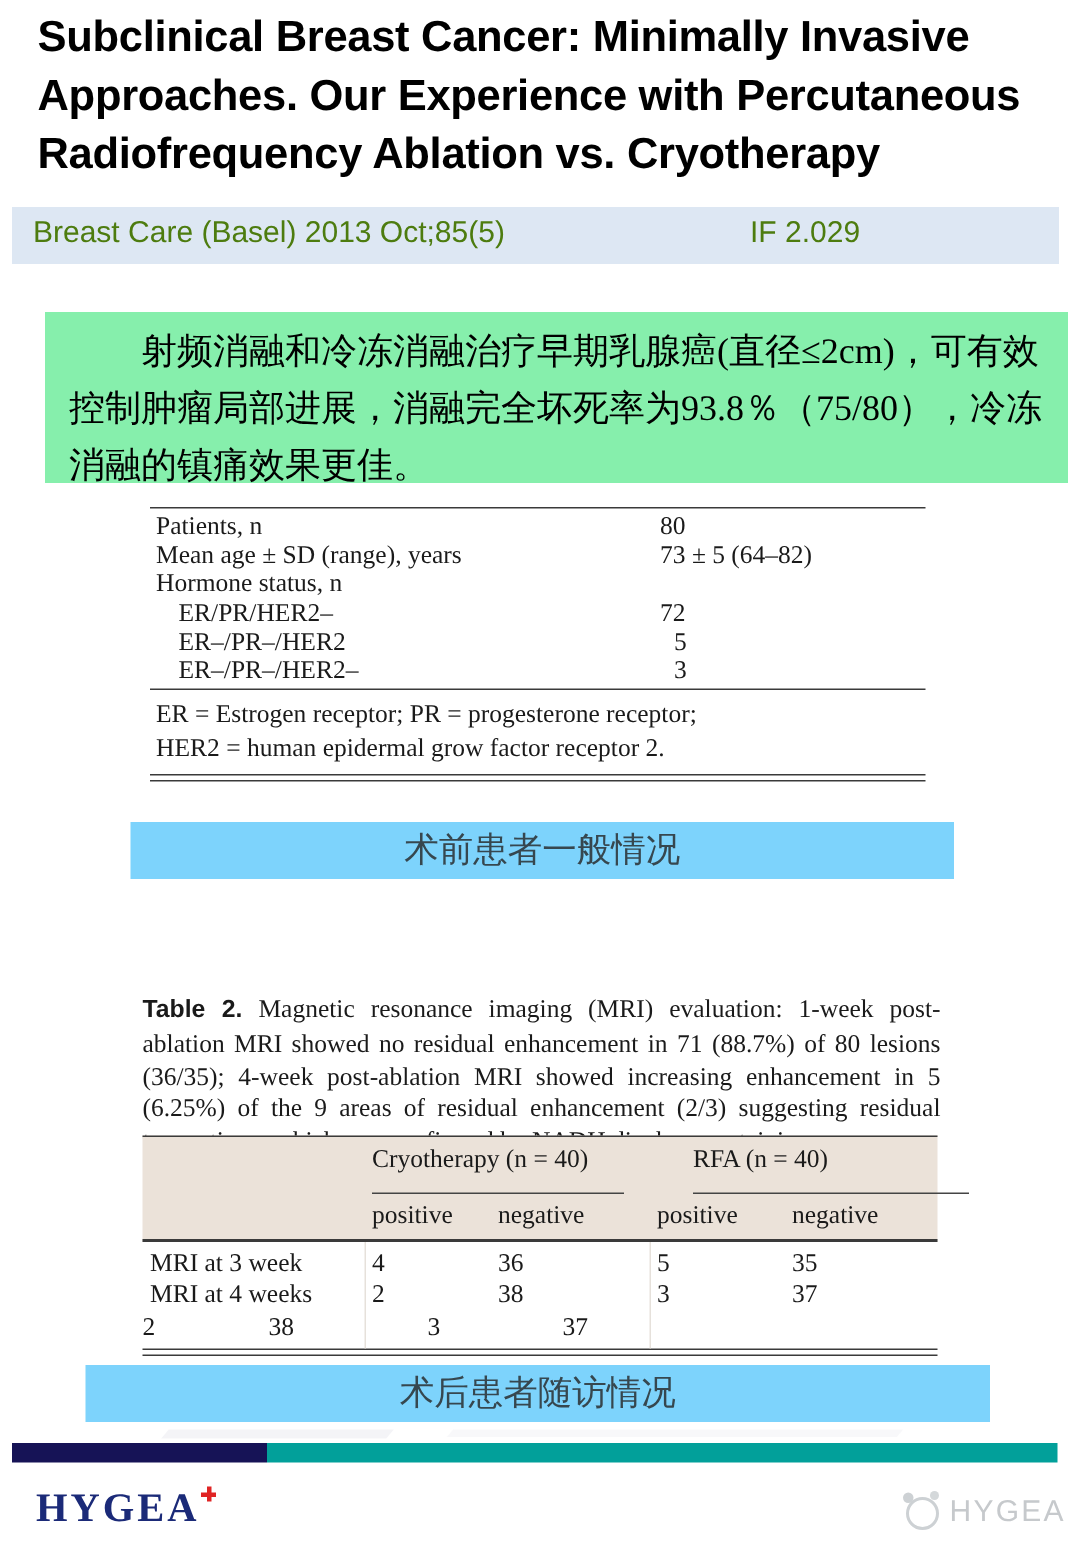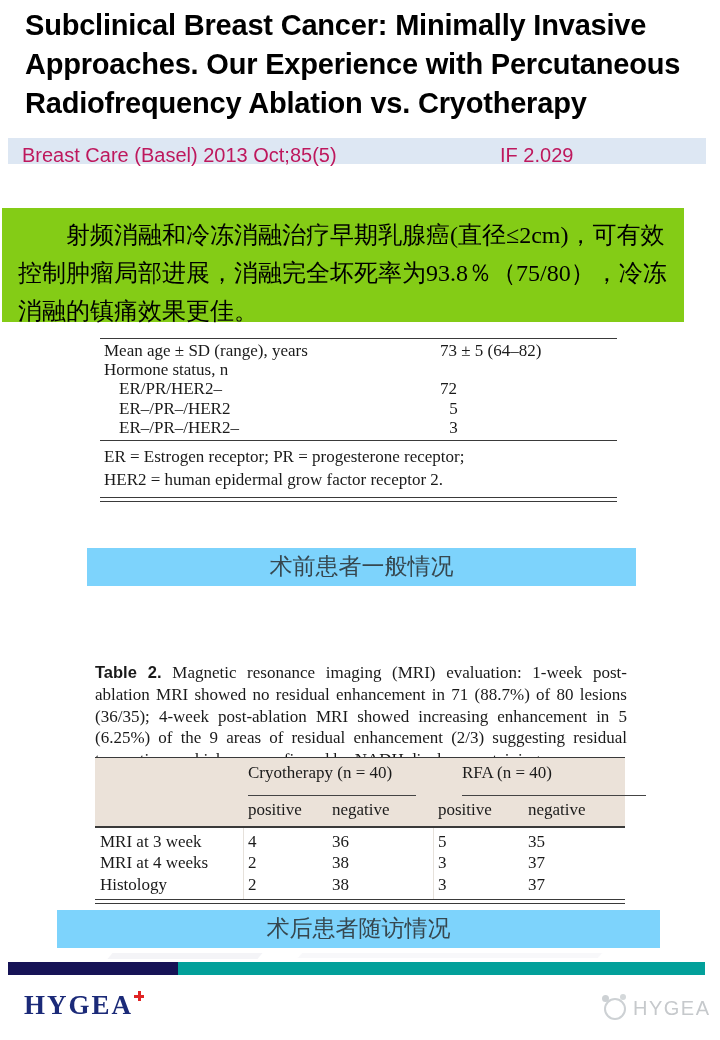--- a/index.html
+++ b/index.html
@@ -10,31 +10,31 @@
 
   
   .title {
     position:absolute; left:25px; top:6px; width:680px;
     font-family:"Liberation Sans", sans-serif; font-weight:bold;
     font-size:29px; line-height:39px; color:#000; letter-spacing:-0.2px;
   }
 
   
   .journal-bar {
-    position:absolute; left:8px; top:138px; width:698px; height:26px;
+    position:absolute; left:8px; top:138px; width:698px; height:38px;
     background:#dde7f3; font-family:"Liberation Sans", sans-serif;
-    font-size:20px; color:#be185d;
+    font-size:20px; color:#4d7c0f;
   }
   .journal-citation { position:absolute; left:14px; top:6px; }
   .journal-if { position:absolute; left:492px; top:6px; }
 
   
   .summary-box {
-    position:absolute; left:2px; top:208px; width:682px; height:114px;
-    background:#84cc16;
+    position:absolute; left:30px; top:208px; width:682px; height:114px;
+    background:#86efac;
   }
   .summary-text {
     margin:8px 16px 0 16px; font-size:24px; line-height:38px;
     text-indent:2em; color:#000; font-family:"Liberation Serif", serif;
   }
 
   
   .t1 { position:absolute; left:100px; top:338px; width:517px; font-size:17px; color:#1a1a1a; }
   .t1-caption { margin:0 0 7px 0; font-size:17px; }
   .t1-caption .cap-label { font-family:"Liberation Sans", sans-serif; font-weight:bold; font-size:16px; }
@@ -116,20 +116,24 @@
   </div>
 
   <div class="summary-box">
     <p class="summary-text">射频消融和冷冻消融治疗早期乳腺癌(直径≤2cm)，可有效控制肿瘤局部进展，消融完全坏死率为93.8％（75/80），冷冻消融的镇痛效果更佳。</p>
   </div>
 
   <div class="t1">
     <div class="rule"></div>
     <div class="t1-body">
       <div class="t1-row">
+        <span class="lab">Patients, n</span>
+        <span class="val">80</span>
+      </div>
+      <div class="t1-row">
         <span class="lab">Mean age ± SD (range), years</span>
         <span class="val">73 ± 5 (64–82)</span>
       </div>
       <div class="t1-row">
         <span class="lab">Hormone status, n</span>
         <span class="val"></span>
       </div>
       <div class="t1-row indent">
         <span class="lab">ER/PR/HER2–</span>
         <span class="val">72</span>
@@ -181,21 +185,20 @@
         <span class="c4">35</span>
       </div>
       <div class="frow t2-bodyrow">
         <span class="c0">MRI at 4 weeks</span>
         <span class="c1">2</span>
         <span class="c2">38</span>
         <span class="c3">3</span>
         <span class="c4">37</span>
       </div>
       <div class="frow t2-bodyrow">
-        <span class="c0">Histology</span>
         <span class="c1">2</span>
         <span class="c2">38</span>
         <span class="c3">3</span>
         <span class="c4">37</span>
       </div>
     </div>
     <div class="dbl-rule"></div>
   </div>
 
   <div class="banner" id="banner2">术后患者随访情况</div>

